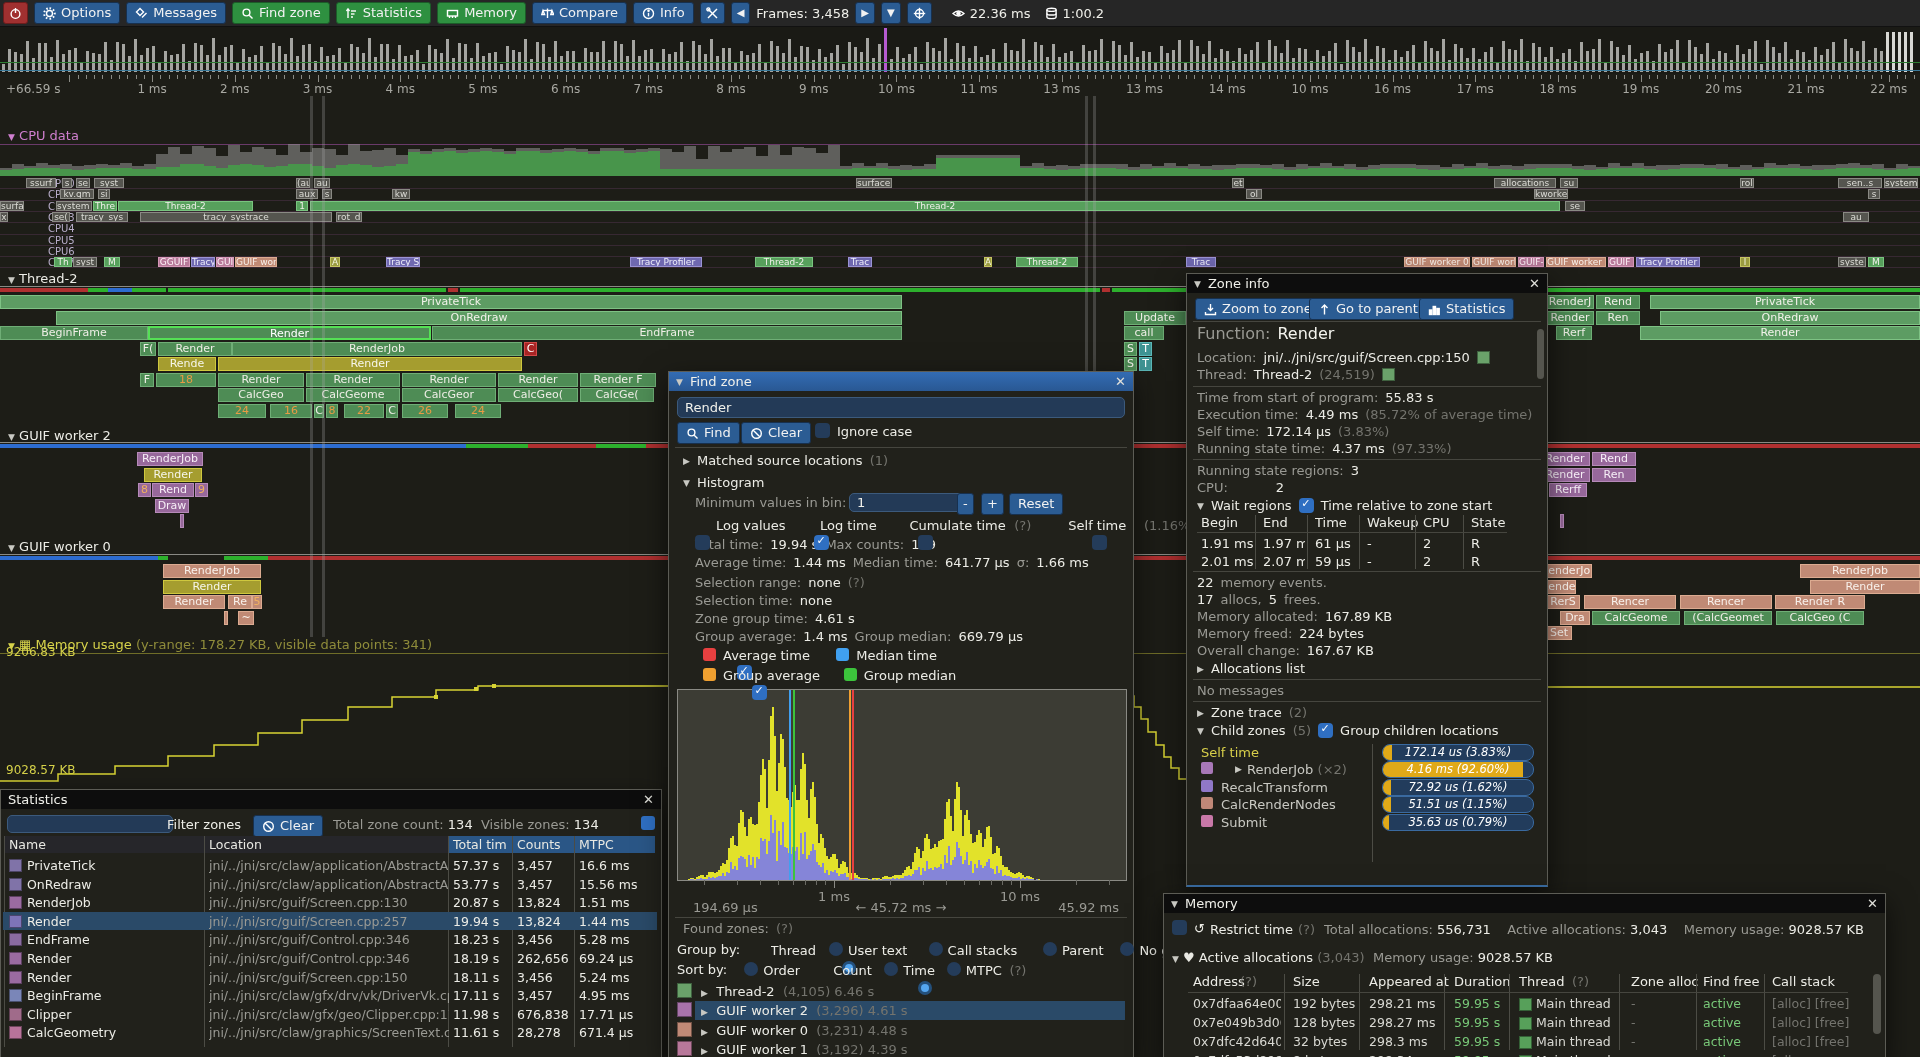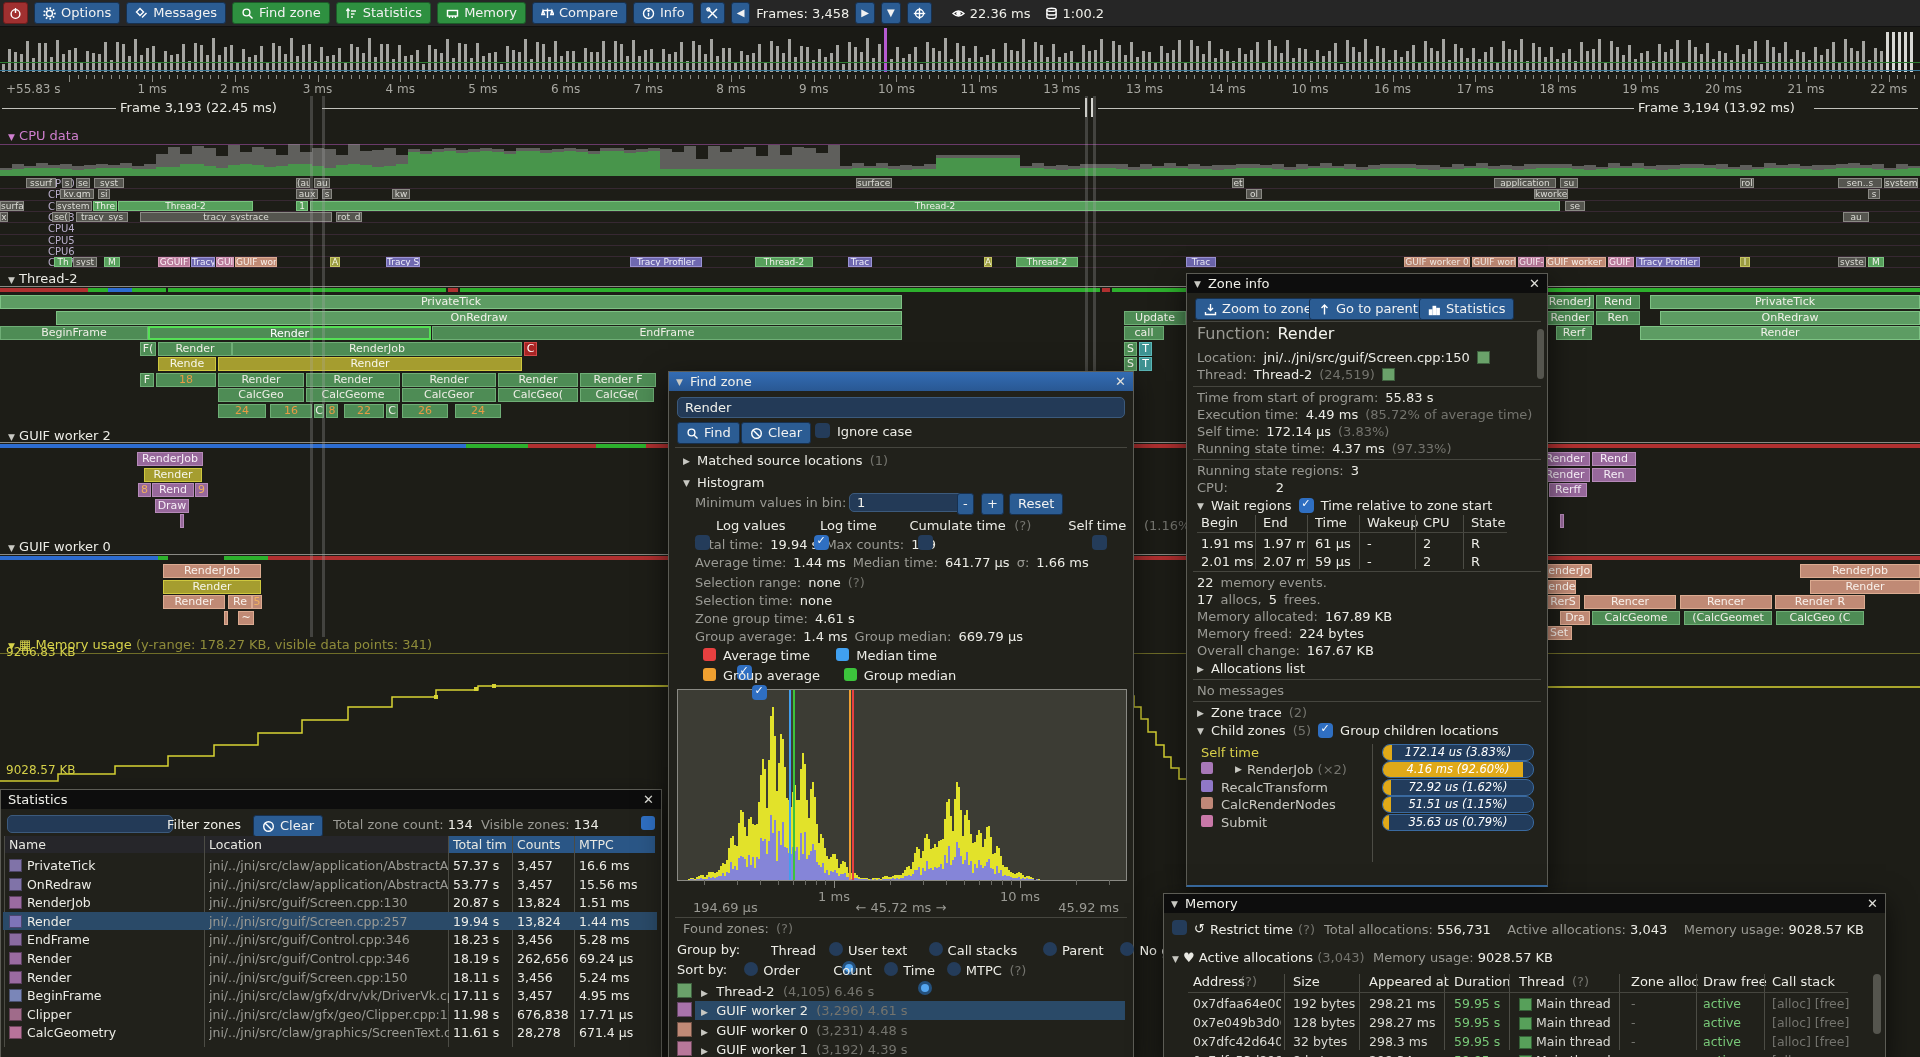--- a/index.html
+++ b/index.html
@@ -514,21 +514,21 @@
       <div style="position: absolute; left: 1880px; bottom: 2px; width: 3px; height: 20.9092px; background: rgb(164, 164, 160);"></div>
       <div style="position: absolute; left: 1886px; bottom: 2px; width: 3px; height: 40px; background: rgb(216, 216, 212);"></div>
       <div style="position: absolute; left: 1892px; bottom: 2px; width: 3px; height: 40px; background: rgb(216, 216, 212);"></div>
       <div style="position: absolute; left: 1898px; bottom: 2px; width: 3px; height: 40px; background: rgb(216, 216, 212);"></div>
       <div style="position: absolute; left: 1904px; bottom: 2px; width: 3px; height: 40px; background: rgb(216, 216, 212);"></div>
       <div style="position: absolute; left: 1910px; bottom: 2px; width: 3px; height: 40px; background: rgb(216, 216, 212);"></div>
       <div style="position: absolute; left: 0px; top: 35px; width: 1920px; height: 1px; background: rgb(46, 125, 50);"></div>
       <div style="position: absolute; left: 0px; top: 43px; width: 1920px; height: 1px; background: rgb(58, 122, 154);"></div>
     </div>
   <div id="ruler">
-    <span class="tlabel" style="left:6px;transform:none">+55.83 s</span>
+    <span class="tlabel" style="left:6px;transform:none">+66.59 s</span>
   <div class="tick" style="left: 69.4px; height: 7px;"></div>
       <div class="tick" style="left: 77.67px; height: 4px;"></div>
       <div class="tick" style="left: 85.94px; height: 4px;"></div>
       <div class="tick" style="left: 94.21px; height: 4px;"></div>
       <div class="tick" style="left: 102.48px; height: 4px;"></div>
       <div class="tick" style="left: 110.75px; height: 4px;"></div>
       <div class="tick" style="left: 119.02px; height: 4px;"></div>
       <div class="tick" style="left: 127.29px; height: 4px;"></div>
       <div class="tick" style="left: 135.56px; height: 4px;"></div>
       <div class="tick" style="left: 143.83px; height: 4px;"></div>
@@ -761,30 +761,20 @@
       <div class="tick" style="left: 1855.72px; height: 4px;"></div>
       <div class="tick" style="left: 1863.99px; height: 4px;"></div>
       <div class="tick" style="left: 1872.26px; height: 4px;"></div>
       <div class="tick" style="left: 1880.53px; height: 4px;"></div>
       <div class="tlabel" style="left: 1806.1px;">21 ms</div>
       <div class="tick" style="left: 1888.8px; height: 7px;"></div>
       <div class="tick" style="left: 1897.07px; height: 4px;"></div>
       <div class="tick" style="left: 1905.34px; height: 4px;"></div>
       <div class="tick" style="left: 1913.61px; height: 4px;"></div>
       <div class="tlabel" style="left: 1888.8px;">22 ms</div>
-    </div>
-  <div id="framerow">
-      <div class="frline" style="left: 2px; width: 114px;"></div>
-      <div class="frtext" style="left: 120px;">Frame 3,193 (22.45 ms)</div>
-      <div class="frline" style="left: 322px; width: 758px;"></div>
-      <div class="frsep" style="left: 1085px;"></div>
-      <div class="frsep" style="left: 1091px;"></div>
-      <div class="frline" style="left: 1098px; width: 536px;"></div>
-      <div class="frtext" style="left: 1638px;">Frame 3,194 (13.92 ms)</div>
-      <div class="frline" style="left: 1814px; width: 104px;"></div>
     </div>
 
   <div id="tbody">
       <div class="abs sechdr" style="left: 8px; top: 128px; color: rgb(207, 127, 207);"><span class="tri" style="color:#cf7fcf">▼</span> CPU data</div>
       <div class="abs secline" style="top: 144px; background: rgb(106, 58, 106);"></div>
       <div style="position: absolute; left: 0px; top: 170px; width: 12px; height: 6px; background: rgba(80, 170, 85, 0.85);"></div>
       <div style="position: absolute; left: 0px; top: 168px; width: 12px; height: 2px; background: rgba(150, 150, 150, 0.55);"></div>
       <div style="position: absolute; left: 12px; top: 169.041px; width: 12px; height: 6.95885px; background: rgba(80, 170, 85, 0.85);"></div>
       <div style="position: absolute; left: 12px; top: 164.066px; width: 12px; height: 4.97499px; background: rgba(150, 150, 150, 0.55);"></div>
       <div style="position: absolute; left: 24px; top: 168.317px; width: 12px; height: 7.68294px; background: rgba(80, 170, 85, 0.85);"></div>
@@ -1120,21 +1110,21 @@
       <div class="abs cpulabel" style="left: 48px; top: 257.1px;">CPU7</div>
       <div class="cpurow-line" style="top: 267.4px;"></div>
       <div class="zb" style="left: 26px; top: 178px; width: 30px; height: 10px; background: rgb(85, 85, 79); border: 1px solid rgb(138, 138, 132); color: rgb(220, 220, 214); font-size: 9px; line-height: 9px;">ssurf</div>
       <div class="zb" style="left: 62px; top: 178px; width: 10px; height: 10px; background: rgb(85, 85, 79); border: 1px solid rgb(138, 138, 132); color: rgb(220, 220, 214); font-size: 9px; line-height: 9px;">s</div>
       <div class="zb" style="left: 76px; top: 178px; width: 14px; height: 10px; background: rgb(85, 85, 79); border: 1px solid rgb(138, 138, 132); color: rgb(220, 220, 214); font-size: 9px; line-height: 9px;">se</div>
       <div class="zb" style="left: 94px; top: 178px; width: 30px; height: 10px; background: rgb(85, 85, 79); border: 1px solid rgb(138, 138, 132); color: rgb(220, 220, 214); font-size: 9px; line-height: 9px;">syst</div>
       <div class="zb" style="left: 296px; top: 178px; width: 14px; height: 10px; background: rgb(85, 85, 79); border: 1px solid rgb(138, 138, 132); color: rgb(220, 220, 214); font-size: 9px; line-height: 9px;">(au</div>
       <div class="zb" style="left: 314px; top: 178px; width: 16px; height: 10px; background: rgb(85, 85, 79); border: 1px solid rgb(138, 138, 132); color: rgb(220, 220, 214); font-size: 9px; line-height: 9px;">au</div>
       <div class="zb" style="left: 856px; top: 178px; width: 36px; height: 10px; background: rgb(85, 85, 79); border: 1px solid rgb(138, 138, 132); color: rgb(220, 220, 214); font-size: 9px; line-height: 9px;">surfacel</div>
       <div class="zb" style="left: 1232px; top: 178px; width: 12px; height: 10px; background: rgb(85, 85, 79); border: 1px solid rgb(138, 138, 132); color: rgb(220, 220, 214); font-size: 9px; line-height: 9px;">et</div>
-      <div class="zb" style="left: 1494px; top: 178px; width: 62px; height: 10px; background: rgb(85, 85, 79); border: 1px solid rgb(138, 138, 132); color: rgb(220, 220, 214); font-size: 9px; line-height: 9px;">application</div>
+      <div class="zb" style="left: 1494px; top: 178px; width: 62px; height: 10px; background: rgb(85, 85, 79); border: 1px solid rgb(138, 138, 132); color: rgb(220, 220, 214); font-size: 9px; line-height: 9px;">allocations</div>
       <div class="zb" style="left: 1560px; top: 178px; width: 18px; height: 10px; background: rgb(85, 85, 79); border: 1px solid rgb(138, 138, 132); color: rgb(220, 220, 214); font-size: 9px; line-height: 9px;">su</div>
       <div class="zb" style="left: 1740px; top: 178px; width: 14px; height: 10px; background: rgb(85, 85, 79); border: 1px solid rgb(138, 138, 132); color: rgb(220, 220, 214); font-size: 9px; line-height: 9px;">rol</div>
       <div class="zb" style="left: 1838px; top: 178px; width: 44px; height: 10px; background: rgb(85, 85, 79); border: 1px solid rgb(138, 138, 132); color: rgb(220, 220, 214); font-size: 9px; line-height: 9px;">sen..s</div>
       <div class="zb" style="left: 1884px; top: 178px; width: 34px; height: 10px; background: rgb(85, 85, 79); border: 1px solid rgb(138, 138, 132); color: rgb(220, 220, 214); font-size: 9px; line-height: 9px;">system..s</div>
       <div class="zb" style="left: 60px; top: 189.3px; width: 34px; height: 10px; background: rgb(85, 85, 79); border: 1px solid rgb(138, 138, 132); color: rgb(220, 220, 214); font-size: 9px; line-height: 9px;">kv.gm</div>
       <div class="zb" style="left: 98px; top: 189.3px; width: 12px; height: 10px; background: rgb(85, 85, 79); border: 1px solid rgb(138, 138, 132); color: rgb(220, 220, 214); font-size: 9px; line-height: 9px;">si</div>
       <div class="zb" style="left: 296px; top: 189.3px; width: 22px; height: 10px; background: rgb(85, 85, 79); border: 1px solid rgb(138, 138, 132); color: rgb(220, 220, 214); font-size: 9px; line-height: 9px;">aux</div>
       <div class="zb" style="left: 322px; top: 189.3px; width: 10px; height: 10px; background: rgb(85, 85, 79); border: 1px solid rgb(138, 138, 132); color: rgb(220, 220, 214); font-size: 9px; line-height: 9px;">s</div>
       <div class="zb" style="left: 392px; top: 189.3px; width: 18px; height: 10px; background: rgb(85, 85, 79); border: 1px solid rgb(138, 138, 132); color: rgb(220, 220, 214); font-size: 9px; line-height: 9px;">kw</div>
       <div class="zb" style="left: 1246px; top: 189.3px; width: 16px; height: 10px; background: rgb(85, 85, 79); border: 1px solid rgb(138, 138, 132); color: rgb(220, 220, 214); font-size: 9px; line-height: 9px;">ol</div>
@@ -2045,21 +2035,21 @@
     <span class="abs nw" style="left:8px;top:56px"><span class="tri">▼</span>&nbsp;<span style="color:#e8e8e2">♥</span>&nbsp;<span class="val">Active allocations</span>&nbsp;<span class="dim">(3,043)</span>&nbsp;&nbsp;<span class="lab">Memory usage:</span>&nbsp;<span class="val">9028.57 KB</span></span>
     <div id="mem-table">
         <div class="abs nw abs val" style="left: 29px; top: 80px; position: absolute;">Address</div>
         <div class="abs nw abs dim" style="left: 76px; top: 80px; position: absolute;">(?)</div>
         <div class="abs nw abs val" style="left: 129px; top: 80px; position: absolute;">Size</div>
         <div class="abs nw abs val" style="left: 205px; top: 80px; position: absolute;">Appeared at</div>
         <div class="abs nw abs val" style="left: 290px; top: 80px; position: absolute;">Duration</div>
         <div class="abs nw abs val" style="left: 355px; top: 80px; position: absolute;">Thread</div>
         <div class="abs nw abs dim" style="left: 408px; top: 80px; position: absolute;">(?)</div>
         <div class="abs nw abs val" style="left: 467px; top: 80px; position: absolute;">Zone alloc</div>
-        <div class="abs nw abs val" style="left: 539px; top: 80px; position: absolute;">Draw free</div>
+        <div class="abs nw abs val" style="left: 539px; top: 80px; position: absolute;">Find free</div>
         <div class="abs nw abs val" style="left: 608px; top: 80px; position: absolute;">Call stack</div>
         <div class="vline" style="left: 120px; top: 80px; height: 76px;"></div>
         <div class="vline" style="left: 195px; top: 80px; height: 76px;"></div>
         <div class="vline" style="left: 280px; top: 80px; height: 76px;"></div>
         <div class="vline" style="left: 345px; top: 80px; height: 76px;"></div>
         <div class="vline" style="left: 455px; top: 80px; height: 76px;"></div>
         <div class="vline" style="left: 532px; top: 80px; height: 76px;"></div>
         <div class="vline" style="left: 600px; top: 80px; height: 76px;"></div>
         <div style="position: absolute; left: 24px; top: 98px; width: 660px; height: 1px; background: rgb(70, 70, 63);"></div>
         <div class="cell" style="left: 29px; top: 102px; width: 88px; color: rgb(216, 216, 210);">0x7dfaa64e00</div>

